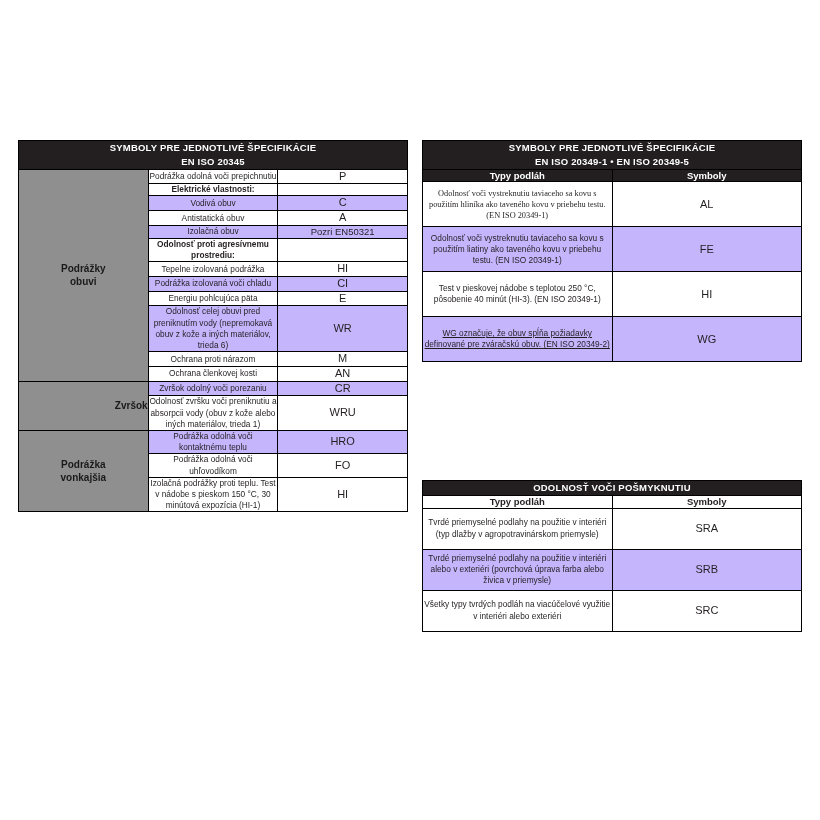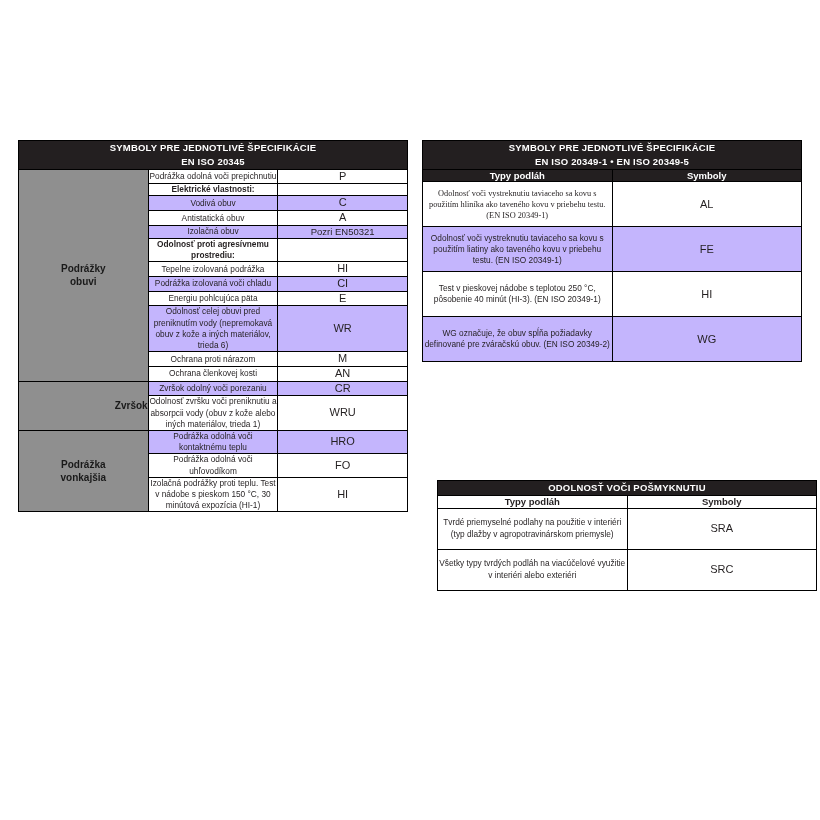--- a/index.html
+++ b/index.html
@@ -103,21 +103,20 @@
     width: 380px;
   }
   #right-top-table .col-desc { width: 300px; }
   #right-top-table .col-sym  { width: 80px; }
 
   
   #right-bottom-table {
     left: 422px;
     top: 480px;
     width: 380px;
-    margin-left: 15px;
   }
   #right-bottom-table .col-desc { width: 300px; }
   #right-bottom-table .col-sym  { width: 80px; }
 
   .typhdr {
     background: #ffffff;
     color: #231f20;
     font-weight: bold;
     text-align: center;
     font-size: 9.5px;
@@ -234,39 +233,43 @@
     </tr>
     <tr>
       <td class="desc cell-gray" style="height:44px;">Odolnosť voči vystreknutiu taviaceho sa kovu s použitím liatiny ako taveného kovu v priebehu testu. (EN ISO 20349-1)</td>
       <td class="sym cell-gray">FE</td>
     </tr>
     <tr>
       <td class="desc cell-light" style="height:44px;">Test v pieskovej nádobe s teplotou 250 °C, pôsobenie 40 minút (HI-3). (EN ISO 20349-1)</td>
       <td class="sym cell-light">HI</td>
     </tr>
     <tr>
-      <td class="desc cell-gray" style="height:44px;">WG označuje, že obuv spĺňa požiadavky definované pre zváračskú obuv. (EN ISO 20349-2)</td>
+      <td class="desc cell-gray" style="height:44px;text-decoration:underline;">WG označuje, že obuv spĺňa požiadavky definované pre zváračskú obuv. (EN ISO 20349-2)</td>
       <td class="sym cell-gray">WG</td>
     </tr>
   </tbody>
     </table>
 
   <table class="tbl" id="right-bottom-table">
     <tbody>
         <tr>
       <td class="hdr" colspan="2">ODOLNOSŤ VOČI POŠMYKNUTIU</td>
     </tr>
     <tr>
       <td class="typhdr col-desc">Typy podláh</td>
       <td class="typhdr col-sym">Symboly</td>
     </tr>
     <tr>
       <td class="desc cell-light" style="height:40px;">Tvrdé priemyselné podlahy na použitie v interiéri (typ dlažby v agropotravinárskom priemysle)</td>
       <td class="sym cell-light">SRA</td>
     </tr>
     <tr>
+      <td class="desc cell-gray" style="height:40px;">Tvrdé priemyselné podlahy na použitie v interiéri alebo v exteriéri (povrchová úprava farba alebo živica v priemysle)</td>
+      <td class="sym cell-gray">SRB</td>
+    </tr>
+    <tr>
       <td class="desc cell-light" style="height:40px;">Všetky typy tvrdých podláh na viacúčelové využitie v interiéri alebo exteriéri</td>
       <td class="sym cell-light">SRC</td>
     </tr>
   </tbody>
     </table>
 
 </div>
 
 </body></html>

